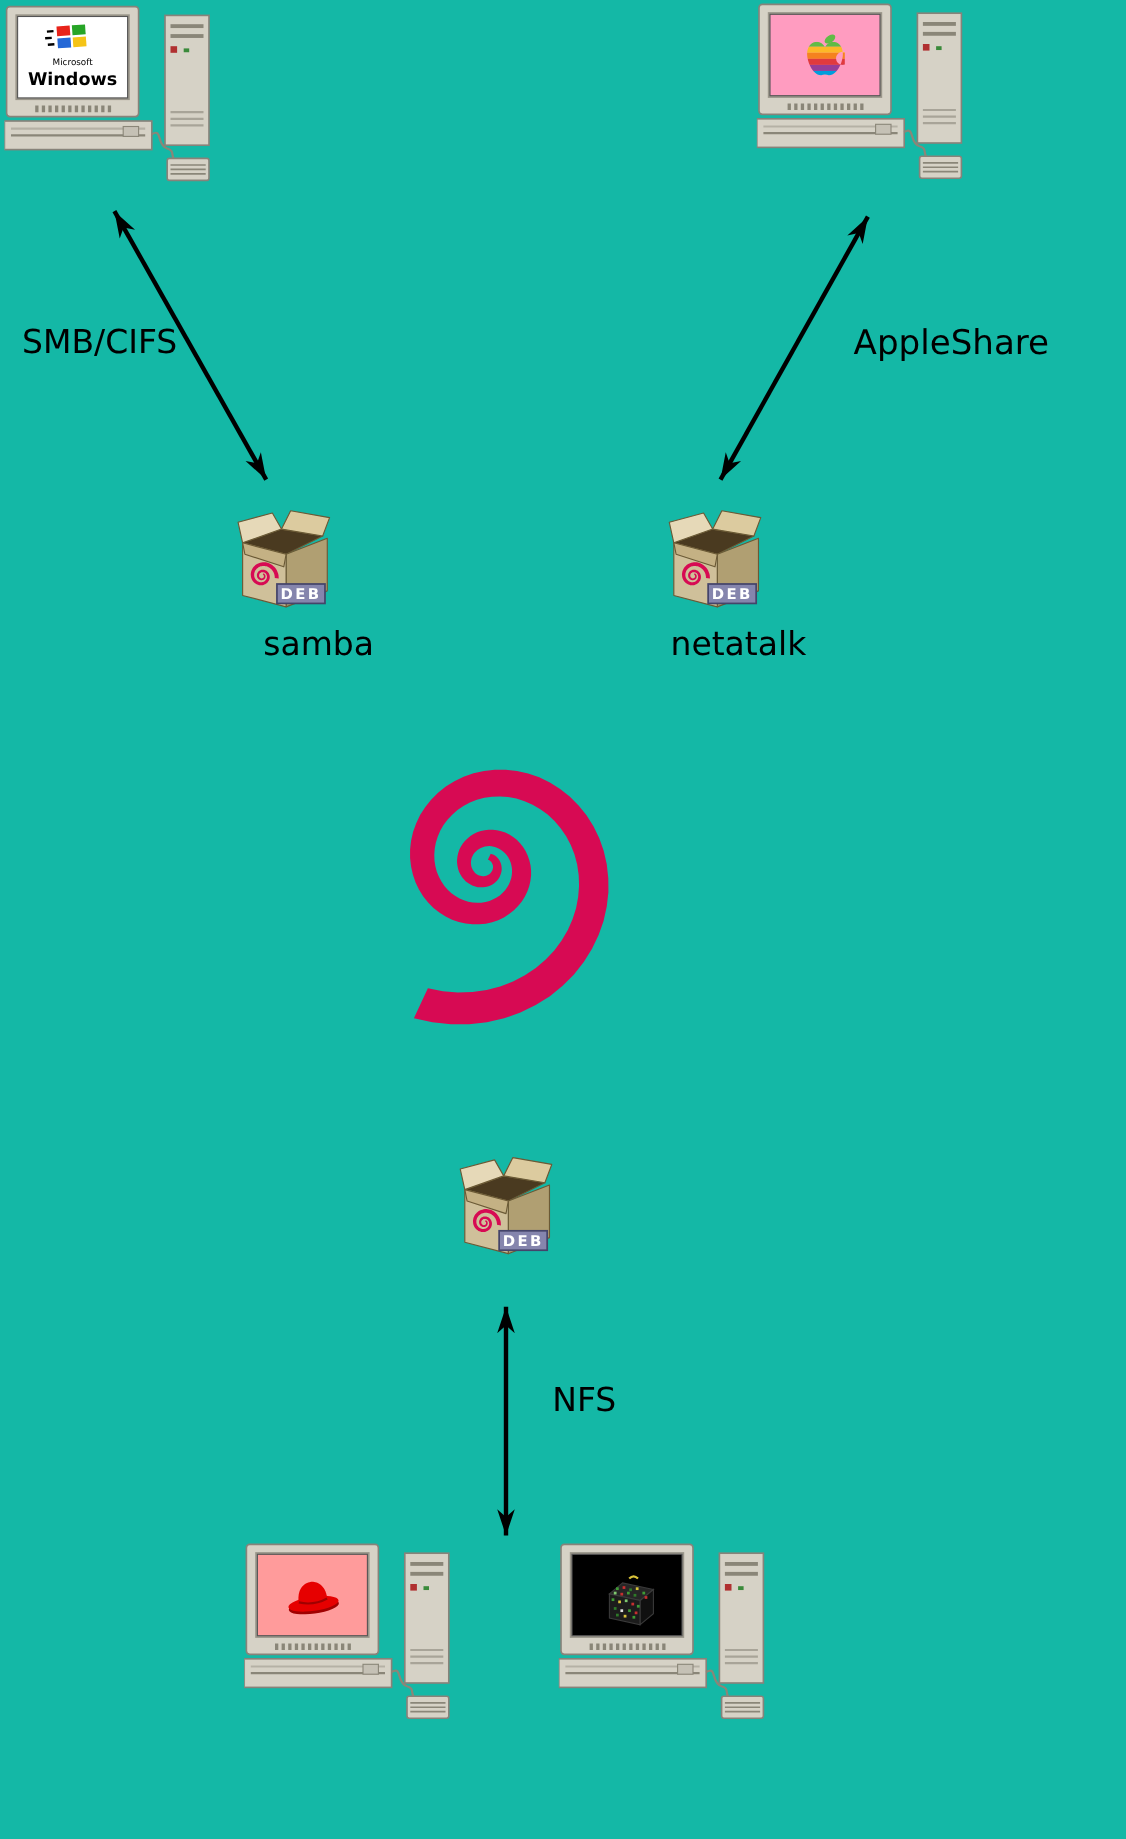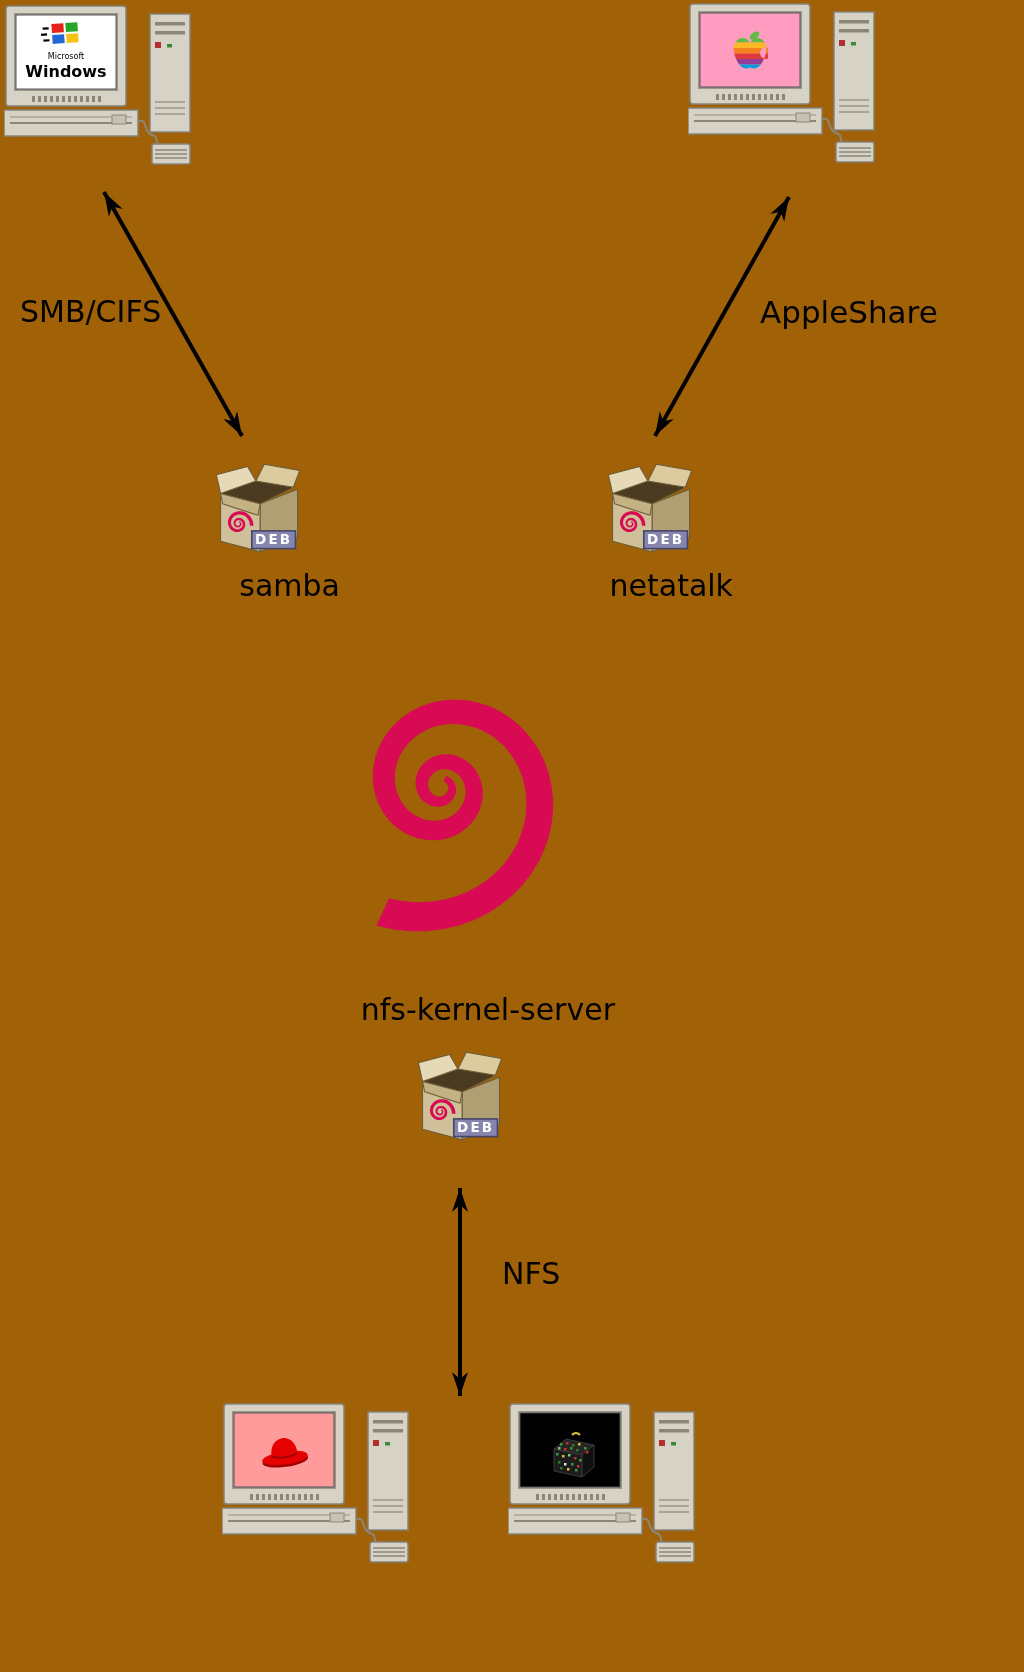--- a/index.html
+++ b/index.html
@@ -1,16 +1,16 @@
 <!DOCTYPE html>
 <html><head>
 <meta charset="utf-8">
 <style>
   html,body{margin:0;padding:0;background:#fff;}
-  .canvas{position:relative;width:1024px;height:1672px;background:#a16207;overflow:hidden;
+  .canvas{position:relative;width:1024px;height:1672px;background:#14b8a6;overflow:hidden;
           font-family:"DejaVu Sans",sans-serif;}
   .abs{position:absolute;}
   .lbl{position:absolute;color:#000;font-size:30px;white-space:nowrap;}
   .lbl.center{text-align:right;}
   svg text{font-family:"DejaVu Sans",sans-serif;}
   .bezel{fill:#d6d2c6;stroke:#87837a;stroke-width:1.5;}
   .slot{fill:#8a8678;}
   .boxline{stroke:#6b5a36;stroke-width:1;stroke-linejoin:round;}
   .arrowline{stroke-width:4;}
   .overlay{pointer-events:none;}
@@ -92,21 +92,21 @@
           <rect x="-18" y="-0.5" width="36" height="5.5" fill="#e03a3e"></rect>
           <rect x="-18" y="5" width="36" height="5.5" fill="#963d97"></rect>
           <rect x="-18" y="10.5" width="36" height="5.5" fill="#009ddc"></rect>
         </g>
       </g>
     </g>
   </svg>
 
   <div class="lbl" style="left:20px;top:294px">SMB/CIFS</div>
 
-  <div class="lbl" style="left:760px;top:294px;font-size:31px">AppleShare</div>
+  <div class="lbl" style="left:776px;top:294px;font-size:31px">AppleShare</div>
 
   <svg class="abs" style="left:206px;top:458px" width="104" height="99" viewBox="0 0 100 95">
     <g>
       <polygon points="14,34 48,22 84,28 52,44" fill="#4a3a20" class="boxline"></polygon>
       <polygon points="14,34 10,16 40,8 48,22" class="boxline" fill="#e6d9b8"></polygon>
       <polygon points="48,22 56,6 90,12 84,28" fill="#dccb9f" class="boxline"></polygon>
       <polygon points="52,44 88,30 88,76 52,90" class="boxline" fill="#b09f72"></polygon>
       <polygon points="14,34 52,44 52,90 14,80" class="boxline" fill="#cfc09a"></polygon>
       <polygon points="14,34 52,44 50,55 16,44" fill="#c4b184" class="boxline"></polygon>
       <path fill="#d70a53" d="M32.2,60.7L32.4,60.8L32.7,60.9L32.9,61.1L33.1,61.2L33.3,61.4L33.5,61.6L33.6,61.9L33.8,62.1L33.9,62.4L33.9,62.7L34.0,63.0L34.0,63.3L34.0,63.6L34.0,63.9L33.9,64.2L33.8,64.5L33.7,64.8L33.6,65.1L33.4,65.3L33.2,65.6L32.9,65.8L32.7,66.0L32.4,66.2L32.1,66.4L31.7,66.5L31.4,66.6L31.0,66.7L30.6,66.7L30.3,66.7L29.9,66.7L29.5,66.6L29.2,66.5L28.8,66.3L28.4,66.1L28.1,65.9L27.8,65.6L27.5,65.3L27.3,65.0L27.0,64.6L26.8,64.3L26.7,63.8L26.6,63.4L26.5,63.0L26.5,62.5L26.5,62.1L26.5,61.6L26.6,61.2L26.8,60.7L27.0,60.3L27.2,59.9L27.5,59.5L27.8,59.1L28.2,58.7L28.6,58.4L29.1,58.2L29.5,57.9L30.0,57.7L30.5,57.6L31.1,57.5L31.6,57.5L32.2,57.5L32.7,57.6L33.3,57.7L33.8,57.9L34.4,58.1L34.9,58.4L35.4,58.8L35.8,59.2L36.2,59.7L36.6,60.1L36.9,60.7L37.2,61.3L37.4,61.9L37.6,62.5L37.7,63.1L37.7,63.8L37.7,64.5L37.6,65.2L37.4,65.8L37.2,66.5L36.9,67.1L36.5,67.7L36.1,68.3L35.6,68.9L35.0,69.4L34.4,69.8L33.7,70.2L33.0,70.5L32.3,70.8L31.5,71.0L30.7,71.1L29.9,71.1L29.1,71.1L28.3,71.0L27.5,70.7L26.7,70.4L25.9,70.1L25.2,69.6L24.5,69.1L23.8,68.5L23.2,67.8L22.7,67.1L22.2,66.3L21.8,65.4L21.5,64.5L21.3,63.6L21.2,62.6L21.1,61.6L21.2,60.6L21.4,59.6L21.6,58.6L22.0,57.7L22.5,56.7L23.0,55.8L23.7,55.0L24.4,54.2L25.2,53.5L26.2,52.8L27.1,52.3L28.2,51.8L29.3,51.5L30.4,51.2L31.6,51.0L32.8,51.0L34.0,51.1L35.2,51.3L36.4,51.6L37.6,52.1L38.7,52.7L39.8,53.4L40.8,54.2L41.8,55.1L42.6,56.1L43.4,57.2L44.1,58.4L44.6,59.7L45.1,61.0L45.4,62.4L45.5,63.8L45.6,65.3L42.1,64.8L42.1,63.6L41.9,62.6L41.7,61.5L41.3,60.5L40.9,59.5L40.3,58.7L39.7,57.8L39.1,57.1L38.3,56.4L37.5,55.8L36.7,55.3L35.9,54.9L35.0,54.6L34.1,54.4L33.2,54.3L32.3,54.2L31.4,54.3L30.6,54.4L29.7,54.6L29.0,54.9L28.2,55.2L27.5,55.7L26.9,56.2L26.3,56.7L25.8,57.3L25.3,57.9L24.9,58.5L24.6,59.2L24.4,59.9L24.2,60.6L24.1,61.3L24.1,62.0L24.1,62.7L24.2,63.4L24.4,64.0L24.6,64.7L24.9,65.3L25.3,65.8L25.6,66.3L26.1,66.8L26.5,67.2L27.0,67.5L27.5,67.8L28.1,68.0L28.6,68.2L29.2,68.4L29.7,68.4L30.3,68.4L30.8,68.4L31.4,68.3L31.9,68.2L32.4,68.0L32.8,67.8L33.2,67.5L33.6,67.2L34.0,66.8L34.3,66.5L34.6,66.1L34.8,65.7L35.0,65.3L35.1,64.8L35.2,64.4L35.3,64.0L35.3,63.5L35.2,63.1L35.2,62.7L35.0,62.3L34.9,61.9L34.7,61.5L34.5,61.2L34.3,60.9L34.0,60.6L33.7,60.4L33.4,60.2L33.1,60.0L32.7,59.9L32.4,59.8L32.1,59.7L31.7,59.7L31.4,59.7L31.0,59.7L30.7,59.7L30.4,59.8L30.1,60.0L29.8,60.1L29.6,60.3L29.3,60.5L29.1,60.7L28.9,60.9L28.8,61.1L28.6,61.4L28.5,61.7L28.5,61.9L28.4,62.2L28.4,62.5L28.4,62.7L28.4,63.0L28.4,63.2L28.5,63.5L28.6,63.7L28.7,63.9L28.9,64.1L29.0,64.3L29.2,64.5L29.4,64.6L29.6,64.8L29.8,64.9L30.0,64.9L30.2,65.0L30.4,65.1L30.6,65.1L30.8,65.1L31.0,65.0L31.2,65.0L31.4,64.9L31.6,64.9L31.8,64.8L31.9,64.7L32.1,64.6L32.2,64.4L32.3,64.3L32.4,64.1L32.5,64.0L32.5,63.8L32.6,63.6L32.6,63.5L32.6,63.3L32.6,63.1L32.6,63.0L32.6,62.8L32.5,62.7L32.5,62.5L32.4,62.4L32.3,62.3L32.2,62.1L32.1,62.0L32.0,62.0L31.9,61.9L31.8,61.8L31.6,61.8Z"></path>
@@ -133,21 +133,20 @@
     </g>
   </svg>
 
   <div class="lbl center" style="left:180px;top:568px;width:160px">samba</div>
   <div class="lbl center" style="left:573px;top:568px;width:160px">netatalk</div>
 
   <svg class="abs" style="left:293px;top:632px" width="300" height="345" viewBox="0 0 300 345">
     <path fill="#d70a53" d="M153.1,144.1L154.4,144.5L155.7,145.1L156.9,145.8L158.1,146.7L159.2,147.8L160.2,148.9L161.1,150.2L161.8,151.7L162.4,153.2L162.8,154.8L163.0,156.5L163.1,158.2L162.9,160.0L162.5,161.8L161.9,163.5L161.2,165.2L160.2,166.9L159.0,168.4L157.6,169.8L156.0,171.1L154.3,172.3L152.4,173.2L150.4,173.9L148.2,174.4L146.0,174.7L143.7,174.7L141.4,174.5L139.1,174.0L136.9,173.2L134.7,172.1L132.5,170.8L130.5,169.3L128.7,167.4L127.1,165.4L125.6,163.1L124.4,160.7L123.5,158.1L122.9,155.3L122.5,152.4L122.5,149.5L122.9,146.5L123.5,143.6L124.5,140.6L125.9,137.8L127.6,135.1L129.6,132.5L132.0,130.2L134.6,128.1L137.5,126.2L140.7,124.7L144.1,123.5L147.6,122.7L151.3,122.3L155.0,122.3L158.8,122.8L162.6,123.6L166.4,124.9L170.0,126.7L173.5,128.9L176.8,131.5L179.8,134.5L182.5,137.9L184.8,141.6L186.7,145.7L188.2,150.0L189.3,154.5L189.8,159.2L189.8,164.0L189.2,168.9L188.1,173.7L186.4,178.5L184.2,183.1L181.4,187.6L178.0,191.7L174.2,195.6L169.8,199.0L165.1,202.0L159.9,204.5L154.4,206.4L148.6,207.7L142.6,208.3L136.5,208.3L130.3,207.6L124.1,206.2L118.0,204.1L112.1,201.2L106.4,197.6L101.1,193.4L96.2,188.4L91.8,182.9L88.0,176.8L84.8,170.2L82.4,163.2L80.7,155.8L79.8,148.1L79.8,140.3L80.7,132.4L82.5,124.4L85.3,116.6L88.9,109.0L93.5,101.8L98.9,95.0L105.2,88.7L112.3,83.1L120.1,78.2L128.5,74.1L137.5,71.0L147.0,68.8L156.8,67.7L166.8,67.7L177.0,68.8L187.1,71.2L197.2,74.6L206.9,79.3L216.2,85.2L224.9,92.1L233.0,100.2L240.2,109.2L246.5,119.2L251.8,130.0L255.8,141.5L258.6,153.7L260.0,166.3L260.1,179.2L258.6,192.2L255.7,205.3L251.2,218.1L245.2,230.6L237.7,242.6L228.8,253.9L218.5,264.2L206.9,273.6L194.0,281.7L180.1,288.4L165.3,293.7L149.7,297.3L133.5,299.2L116.9,299.2L100.1,297.4L83.3,293.6L96.0,266.5L109.6,269.1L123.1,270.2L136.5,269.8L149.4,268.0L161.7,264.8L173.4,260.3L184.2,254.6L194.1,247.9L203.1,240.3L210.9,232.0L217.6,223.0L223.2,213.5L227.5,203.6L230.7,193.6L232.6,183.5L233.4,173.4L233.1,163.6L231.7,154.0L229.3,144.9L225.9,136.2L221.7,128.2L216.7,120.9L211.1,114.3L204.9,108.5L198.2,103.6L191.2,99.5L183.9,96.3L176.5,94.0L169.0,92.6L161.6,92.0L154.3,92.3L147.3,93.3L140.5,95.1L134.2,97.6L128.3,100.7L122.9,104.4L118.1,108.6L113.8,113.2L110.2,118.1L107.2,123.3L104.9,128.6L103.2,134.1L102.2,139.6L101.8,145.0L102.0,150.4L102.8,155.5L104.1,160.5L106.0,165.1L108.3,169.4L111.0,173.4L114.0,176.9L117.4,180.0L121.0,182.6L124.8,184.8L128.7,186.5L132.7,187.7L136.7,188.5L140.7,188.7L144.6,188.6L148.4,188.0L152.0,187.0L155.4,185.6L158.5,183.9L161.4,182.0L164.0,179.7L166.2,177.3L168.1,174.6L169.7,171.9L170.9,169.0L171.8,166.1L172.3,163.2L172.5,160.3L172.4,157.5L171.9,154.7L171.2,152.1L170.2,149.6L169.0,147.4L167.6,145.3L165.9,143.4L164.1,141.8L162.2,140.4L160.2,139.3L158.2,138.4L156.0,137.8L153.9,137.4L151.8,137.2L149.8,137.3L147.8,137.6L145.9,138.2L144.1,138.9L142.5,139.8L141.0,140.8L139.6,142.0L138.4,143.3L137.4,144.7L136.6,146.1L135.9,147.6L135.5,149.2L135.2,150.7L135.1,152.2L135.2,153.7L135.4,155.2L135.7,156.5L136.3,157.8L136.9,159.0L137.7,160.1L138.5,161.1L139.4,162.0L140.4,162.7L141.5,163.4L142.6,163.8L143.7,164.2L144.8,164.4L146.0,164.5L147.0,164.5L148.1,164.3L149.1,164.1L150.1,163.7L151.0,163.2L151.8,162.7L152.6,162.1L153.2,161.4L153.8,160.6L154.3,159.9L154.6,159.1L154.9,158.2L155.1,157.4L155.2,156.5L155.2,155.7L155.1,154.9L154.9,154.1L154.6,153.4L154.3,152.7L153.9,152.1L153.5,151.5L152.9,151.0L152.4,150.5L151.8,150.1L151.2,149.8L150.5,149.6Z"></path>
   </svg>
 
-  <div class="lbl center" style="left:315px;top:992px;width:300px">nfs-kernel-server</div>
 
   <svg class="abs" style="left:408px;top:1046px" width="104" height="99" viewBox="0 0 100 95">
     <g>
       <polygon points="14,34 48,22 84,28 52,44" fill="#4a3a20" class="boxline"></polygon>
       <polygon points="14,34 10,16 40,8 48,22" class="boxline" fill="#e6d9b8"></polygon>
       <polygon points="48,22 56,6 90,12 84,28" fill="#dccb9f" class="boxline"></polygon>
       <polygon points="52,44 88,30 88,76 52,90" class="boxline" fill="#b09f72"></polygon>
       <polygon points="14,34 52,44 52,90 14,80" class="boxline" fill="#cfc09a"></polygon>
       <polygon points="14,34 52,44 50,55 16,44" fill="#c4b184" class="boxline"></polygon>
       <path fill="#d70a53" d="M32.2,60.7L32.4,60.8L32.7,60.9L32.9,61.1L33.1,61.2L33.3,61.4L33.5,61.6L33.6,61.9L33.8,62.1L33.9,62.4L33.9,62.7L34.0,63.0L34.0,63.3L34.0,63.6L34.0,63.9L33.9,64.2L33.8,64.5L33.7,64.8L33.6,65.1L33.4,65.3L33.2,65.6L32.9,65.8L32.7,66.0L32.4,66.2L32.1,66.4L31.7,66.5L31.4,66.6L31.0,66.7L30.6,66.7L30.3,66.7L29.9,66.7L29.5,66.6L29.2,66.5L28.8,66.3L28.4,66.1L28.1,65.9L27.8,65.6L27.5,65.3L27.3,65.0L27.0,64.6L26.8,64.3L26.7,63.8L26.6,63.4L26.5,63.0L26.5,62.5L26.5,62.1L26.5,61.6L26.6,61.2L26.8,60.7L27.0,60.3L27.2,59.9L27.5,59.5L27.8,59.1L28.2,58.7L28.6,58.4L29.1,58.2L29.5,57.9L30.0,57.7L30.5,57.6L31.1,57.5L31.6,57.5L32.2,57.5L32.7,57.6L33.3,57.7L33.8,57.9L34.4,58.1L34.9,58.4L35.4,58.8L35.8,59.2L36.2,59.7L36.6,60.1L36.9,60.7L37.2,61.3L37.4,61.9L37.6,62.5L37.7,63.1L37.7,63.8L37.7,64.5L37.6,65.2L37.4,65.8L37.2,66.5L36.9,67.1L36.5,67.7L36.1,68.3L35.6,68.9L35.0,69.4L34.4,69.8L33.7,70.2L33.0,70.5L32.3,70.8L31.5,71.0L30.7,71.1L29.9,71.1L29.1,71.1L28.3,71.0L27.5,70.7L26.7,70.4L25.9,70.1L25.2,69.6L24.5,69.1L23.8,68.5L23.2,67.8L22.7,67.1L22.2,66.3L21.8,65.4L21.5,64.5L21.3,63.6L21.2,62.6L21.1,61.6L21.2,60.6L21.4,59.6L21.6,58.6L22.0,57.7L22.5,56.7L23.0,55.8L23.7,55.0L24.4,54.2L25.2,53.5L26.2,52.8L27.1,52.3L28.2,51.8L29.3,51.5L30.4,51.2L31.6,51.0L32.8,51.0L34.0,51.1L35.2,51.3L36.4,51.6L37.6,52.1L38.7,52.7L39.8,53.4L40.8,54.2L41.8,55.1L42.6,56.1L43.4,57.2L44.1,58.4L44.6,59.7L45.1,61.0L45.4,62.4L45.5,63.8L45.6,65.3L42.1,64.8L42.1,63.6L41.9,62.6L41.7,61.5L41.3,60.5L40.9,59.5L40.3,58.7L39.7,57.8L39.1,57.1L38.3,56.4L37.5,55.8L36.7,55.3L35.9,54.9L35.0,54.6L34.1,54.4L33.2,54.3L32.3,54.2L31.4,54.3L30.6,54.4L29.7,54.6L29.0,54.9L28.2,55.2L27.5,55.7L26.9,56.2L26.3,56.7L25.8,57.3L25.3,57.9L24.9,58.5L24.6,59.2L24.4,59.9L24.2,60.6L24.1,61.3L24.1,62.0L24.1,62.7L24.2,63.4L24.4,64.0L24.6,64.7L24.9,65.3L25.3,65.8L25.6,66.3L26.1,66.8L26.5,67.2L27.0,67.5L27.5,67.8L28.1,68.0L28.6,68.2L29.2,68.4L29.7,68.4L30.3,68.4L30.8,68.4L31.4,68.3L31.9,68.2L32.4,68.0L32.8,67.8L33.2,67.5L33.6,67.2L34.0,66.8L34.3,66.5L34.6,66.1L34.8,65.7L35.0,65.3L35.1,64.8L35.2,64.4L35.3,64.0L35.3,63.5L35.2,63.1L35.2,62.7L35.0,62.3L34.9,61.9L34.7,61.5L34.5,61.2L34.3,60.9L34.0,60.6L33.7,60.4L33.4,60.2L33.1,60.0L32.7,59.9L32.4,59.8L32.1,59.7L31.7,59.7L31.4,59.7L31.0,59.7L30.7,59.7L30.4,59.8L30.1,60.0L29.8,60.1L29.6,60.3L29.3,60.5L29.1,60.7L28.9,60.9L28.8,61.1L28.6,61.4L28.5,61.7L28.5,61.9L28.4,62.2L28.4,62.5L28.4,62.7L28.4,63.0L28.4,63.2L28.5,63.5L28.6,63.7L28.7,63.9L28.9,64.1L29.0,64.3L29.2,64.5L29.4,64.6L29.6,64.8L29.8,64.9L30.0,64.9L30.2,65.0L30.4,65.1L30.6,65.1L30.8,65.1L31.0,65.0L31.2,65.0L31.4,64.9L31.6,64.9L31.8,64.8L31.9,64.7L32.1,64.6L32.2,64.4L32.3,64.3L32.4,64.1L32.5,64.0L32.5,63.8L32.6,63.6L32.6,63.5L32.6,63.3L32.6,63.1L32.6,63.0L32.6,62.8L32.5,62.7L32.5,62.5L32.4,62.4L32.3,62.3L32.2,62.1L32.1,62.0L32.0,62.0L31.9,61.9L31.8,61.8L31.6,61.8Z"></path>

